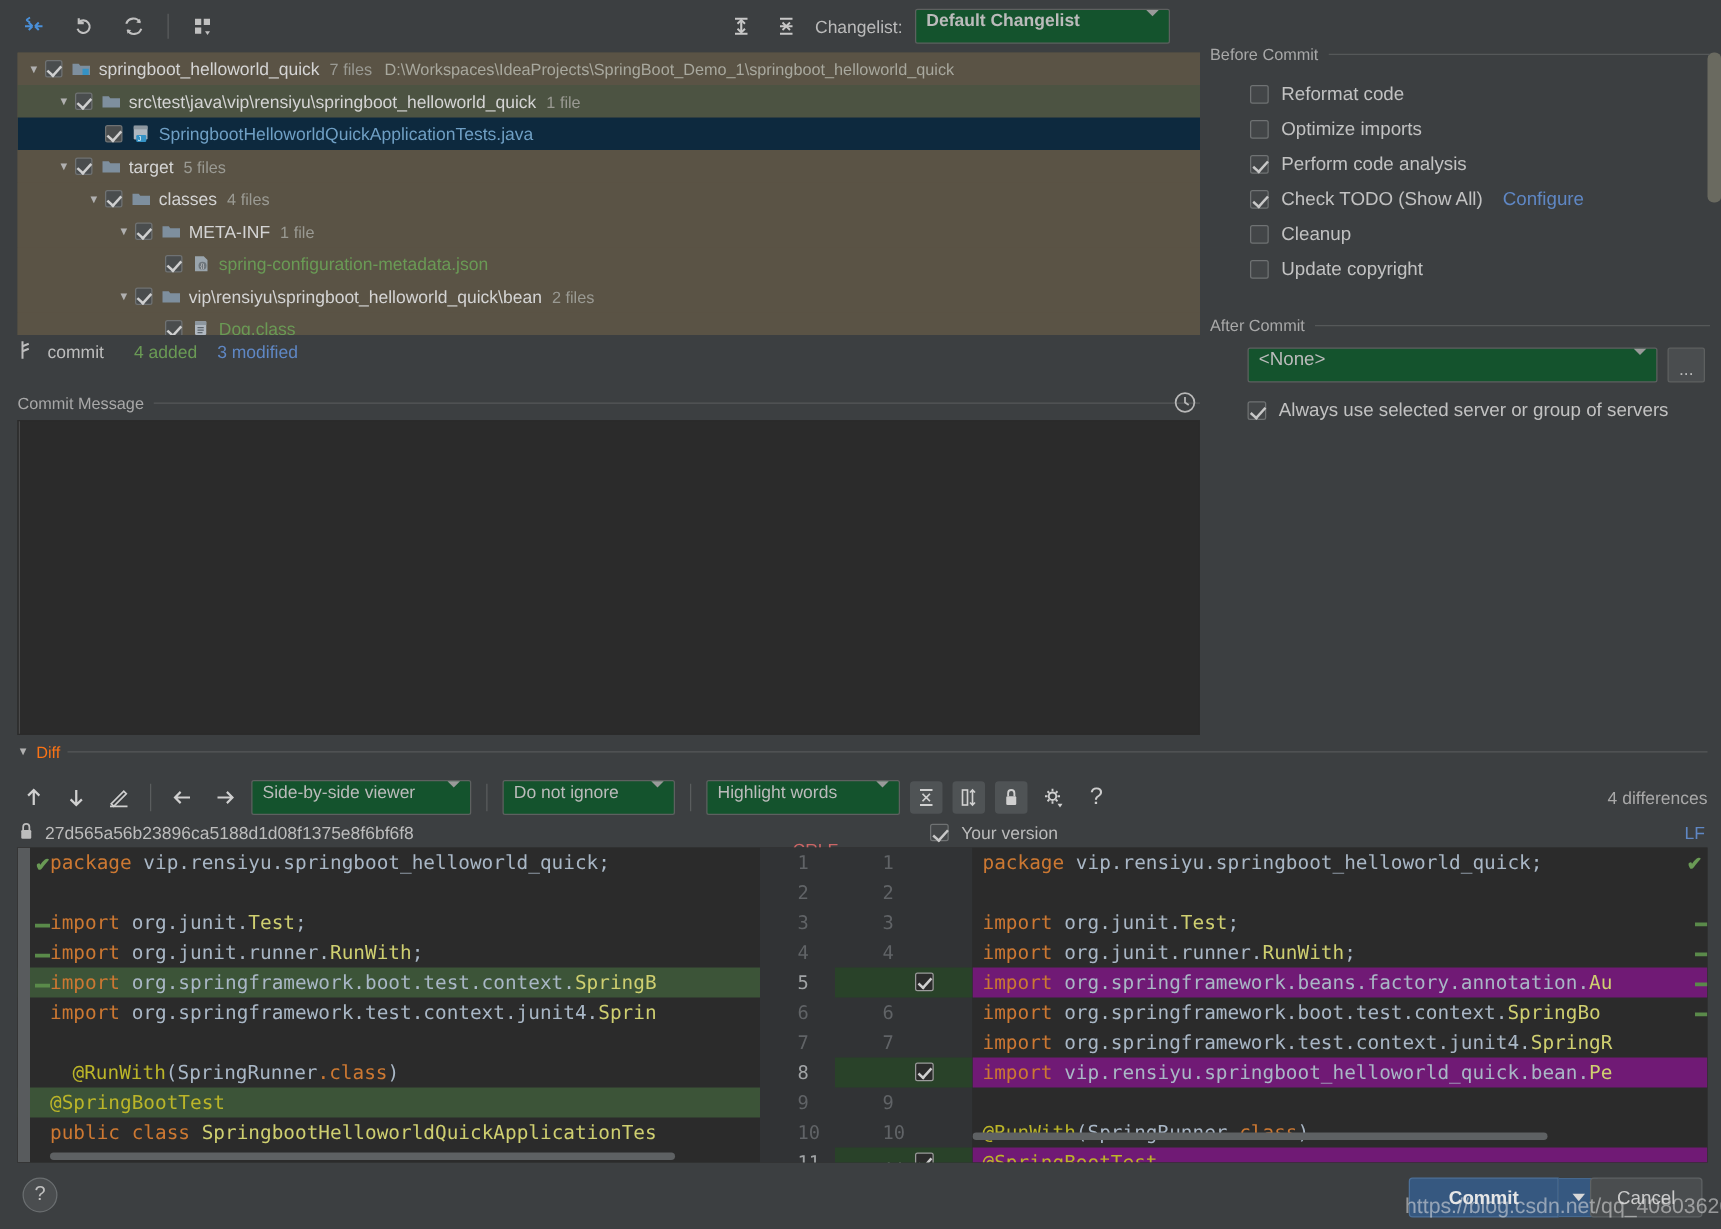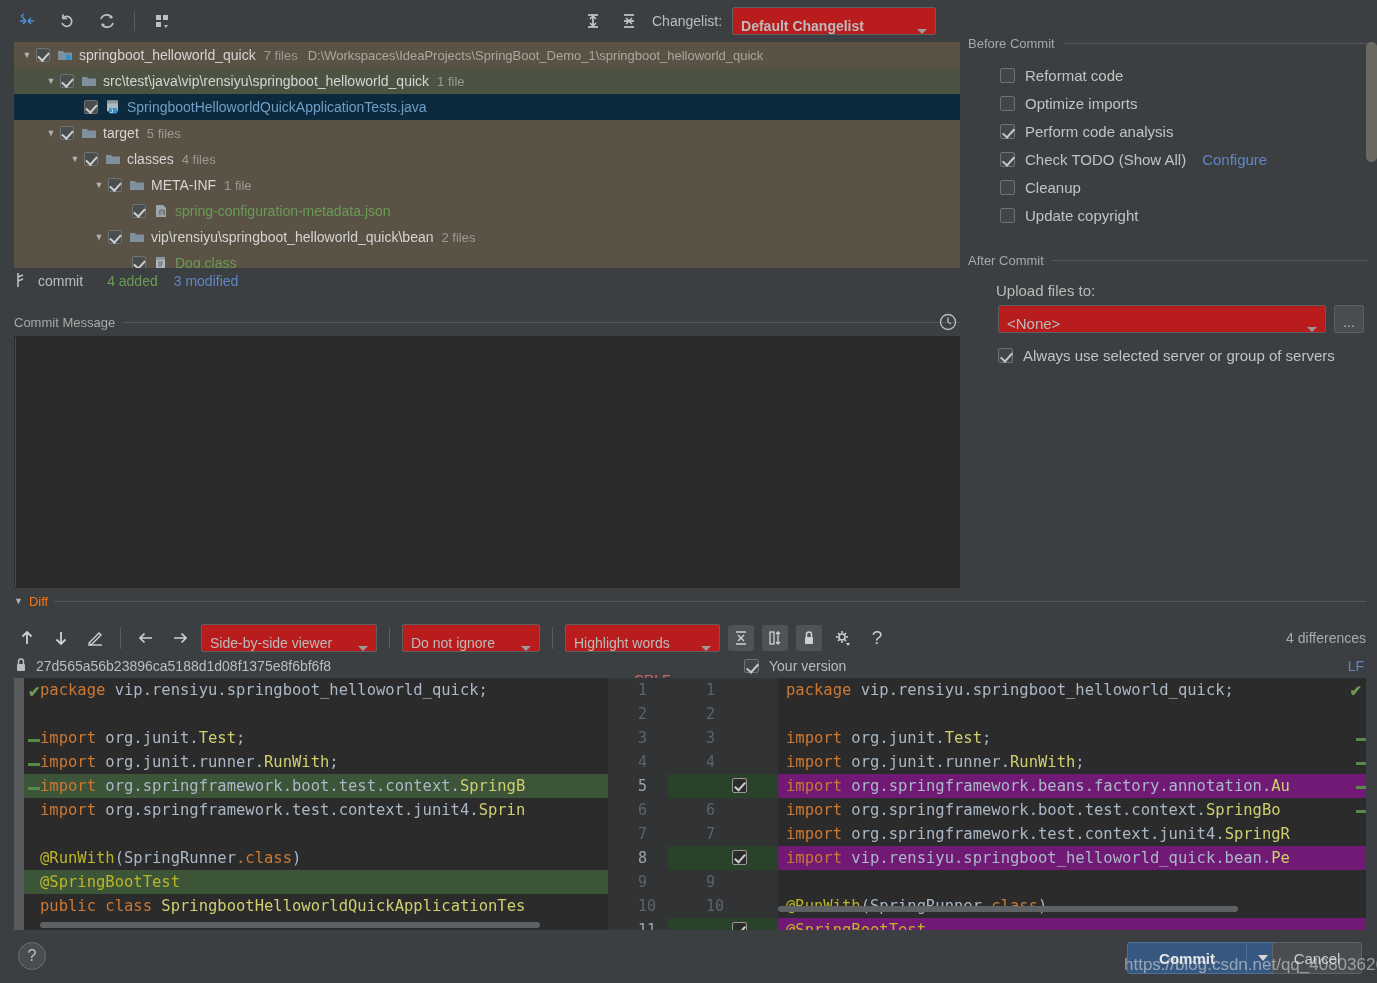--- a/index.html
+++ b/index.html
@@ -21,22 +21,22 @@
   .tbtn { width: 26px; height: 26px; display: flex; align-items: center; justify-content: center; cursor: pointer; }
   .tbtn svg { display:block; }
   .tbsep { width: 1px; height: 20px; background: #5a5d5e; }
 
   #changelist-bar {
     position: absolute; left: 580px; top: 0; width: 797px; height: 42px;
     display: flex; align-items: center; gap: 10px;
   }
   #changelist-bar .lbl { color: #bbbbbb; font-size: 14px; }
   .combo {
-    background: #b91c1c; border: 1px solid #5e6060; border-radius: 2px;
-    height: 28px; display: flex; align-items: flex-end; padding: 0 8px;
+    background: #14532d; border: 1px solid #5e6060; border-radius: 2px;
+    height: 28px; display: flex; align-items: flex-start; padding: 0 8px;
     color: #bbbbbb; position: relative; cursor: pointer;
   }
   .combo .caret {
     width: 0; height: 0; border-left: 5px solid transparent; border-right: 5px solid transparent;
     border-top: 5px solid #9a9a9a; margin-left: auto;
   }
   #changelist-combo { width: 204px; font-weight: bold; font-size: 14px; }
 
   
   #tree-panel {
@@ -468,21 +468,20 @@
             <span class="chk-lbl">Update copyright</span>
           </div>
         </div>
     </div>
 
     <div class="grp" style="margin-top:24px;">
       <div class="grp-title">
         <span class="t">After Commit</span>
         <span class="rule"></span>
       </div>
-      <div class="cap2">Upload files to:</div>
       <div id="upload-row">
         <div class="combo" id="upload-combo">
           <span>&lt;None&gt;</span>
           <span class="caret"></span>
         </div>
         <div id="upload-dots">...</div>
       </div>
       <div class="chk-row" style="margin-left:30px;margin-top:8px;text-align:center;">
         <span class="chk on"></span>
         <span class="chk-lbl">Always use selected server or group of servers</span>
@@ -588,21 +587,21 @@
     <div class="editor" id="left-editor">
       <div class="leftbar" style="top:0;height:252px;"></div>
       <div id="left-lines">
           <div class="codeline" style="padding-left: 26px;"><span class="kw">package</span><span class="pln"> </span><span class="pln">vip.rensiyu.springboot_helloworld_quick;</span></div>
           <div class="codeline" style="padding-left: 26px;">&nbsp;</div>
           <div class="codeline" style="padding-left: 26px;"><span class="kw">import</span><span class="pln"> </span><span class="pln">org.junit.</span><span class="cls">Test</span><span class="pln">;</span></div>
           <div class="codeline" style="padding-left: 26px;"><span class="kw">import</span><span class="pln"> </span><span class="pln">org.junit.runner.</span><span class="cls">RunWith</span><span class="pln">;</span></div>
           <div class="codeline hl-word" style="padding-left: 26px;"><span class="kw">import</span><span class="pln"> </span><span class="pln">org.springframework.boot.test.context.</span><span class="cls">SpringB</span><span class="pln"></span></div>
           <div class="codeline" style="padding-left: 26px;"><span class="kw">import</span><span class="pln"> </span><span class="pln">org.springframework.test.context.junit4.</span><span class="cls">Sprin</span><span class="pln"></span></div>
           <div class="codeline" style="padding-left: 26px;">&nbsp;</div>
-          <div class="codeline" style="padding-left: 26px;"><span class="ann">@RunWith</span><span class="pln">(SpringRunner<span class="kw">.class</span>)</span></div>
+          <div class="codeline" style="padding-left: 44px;"><span class="ann">@RunWith</span><span class="pln">(SpringRunner<span class="kw">.class</span>)</span></div>
           <div class="codeline hl-word" style="padding-left: 26px;"><span class="ann">@SpringBootTest</span><span class="pln"></span></div>
           <div class="codeline" style="padding-left: 26px;"><span class="kw">public</span><span class="pln"> </span><span class="kw">class</span><span class="pln"> </span><span class="cls">SpringbootHelloworldQuickApplicationTes</span></div>
         </div>
       <div class="check-ok" style="left:14px;top:5px;right:auto;">✔</div>
       <div id="left-hscroll"></div>
     <div class="greenmark" style="top: 61px;"></div>
         <div class="greenmark" style="top: 85px;"></div>
         <div class="greenmark" style="top: 109px;"></div>
       </div>
     <div id="gutter">

